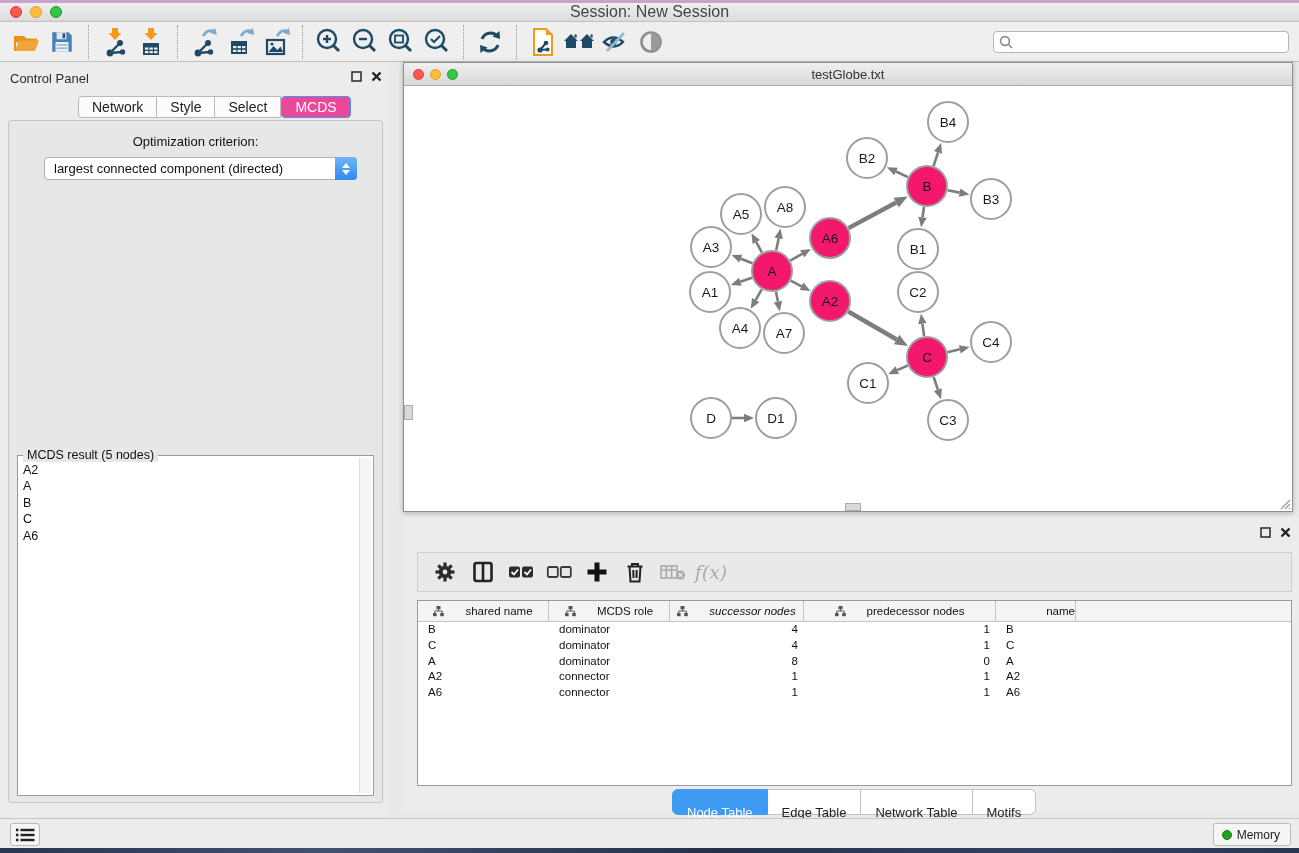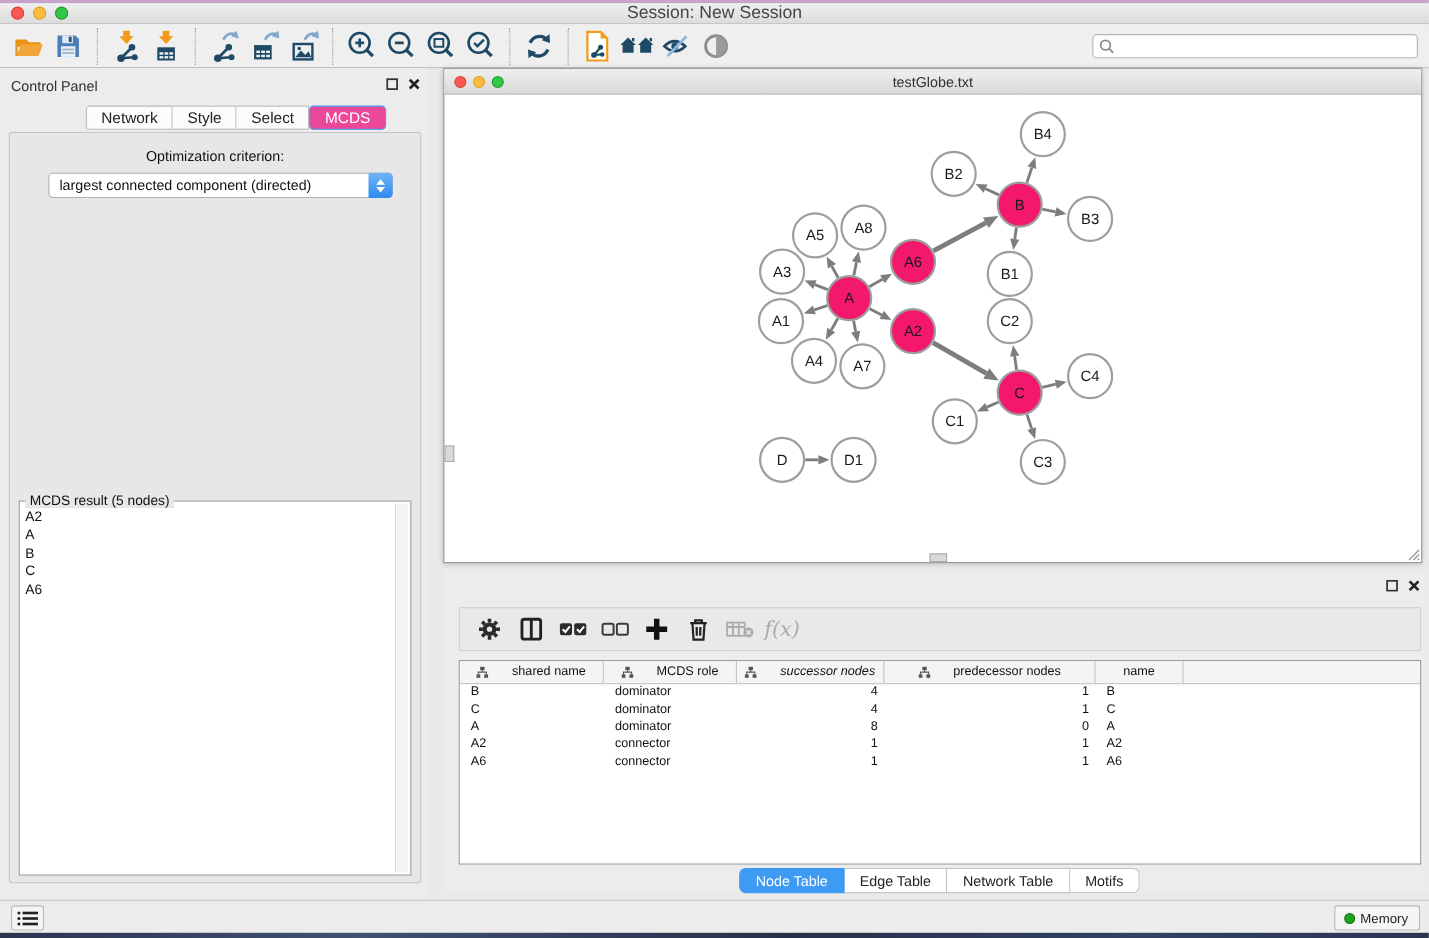--- a/index.html
+++ b/index.html
@@ -87,21 +87,21 @@
   .tp-table { position:absolute; left:14px; right:7px; top:82px; height:186px; background:#fff;
     border:1px solid #9A9A9A; overflow:hidden; }
   .tp-thead { display:flex; height:21px; background:#F4F4F4; border-bottom:1px solid #C6C6C6; }
   .th { display:flex; align-items:center; justify-content:center; gap:21px; font-size:11.5px;
     color:#111; border-right:1px solid #C6C6C6; }
   .tr { display:flex; height:15.8px; }
   .td { font-size:11.5px; color:#111; line-height:15.8px; white-space:nowrap; overflow:hidden; }
   .td.left { text-align:left; padding-left:10px; }
   .td.right { text-align:right; padding-right:6px; }
   .tp-tabs { position:absolute; left:269px; top:271px; display:flex; height:23px; }
-  .tp-tab { line-height:21px; font-size:13px; padding:0 14px; background:#fff;
+  .tp-tab { line-height:21px; font-size:13px; padding:12px 14px; background:#fff;
     border:1px solid #C2C2C2; border-left:none; color:#222; }
   .tp-tab:first-child { border-left:1px solid #C2C2C2; border-radius:6px 0 0 6px; }
   .tp-tab:last-child { border-radius:0 6px 6px 0; }
   .tp-tab.active { background:#3E9BF4; border-color:#3E9BF4; color:#fff; }
 
   
   .status-bar { position:absolute; left:0; top:818px; width:100%; height:30px; background:#ECECEC;
     border-top:1px solid #C6C6C6; }
   .sb-list-btn { position:absolute; left:10px; top:4px; width:30px; height:23px;
     background:#F5F5F5; border:1px solid #B9B9B9; border-radius:3px;
@@ -555,21 +555,21 @@
               <path d="M5.5 3 v2 M1.8 7 V5 h7.4 v2"></path>
             </g>
             <g fill="#555">
               <rect x="3.5" y="0" width="4" height="3.2"></rect>
               <rect x="0" y="7" width="3.6" height="3.2"></rect>
               <rect x="7.2" y="7" width="3.6" height="3.2"></rect>
             </g>
           </svg>
           <span>predecessor nodes</span>
         </div>
-        <div class="th" style="width: 80px;">
+        <div class="th" style="width: 80px; justify-content: flex-end;">
           <span>name</span>
         </div>
       </div>
     <div id="tp-tbody">
         <div class="tr">
           <div class="td left" style="width: 131px;">B</div>
           <div class="td left" style="width: 121px;">dominator</div>
           <div class="td right" style="width: 134px;">4</div>
           <div class="td right" style="width: 192px;">1</div>
           <div class="td left" style="width: 80px;">B</div>

